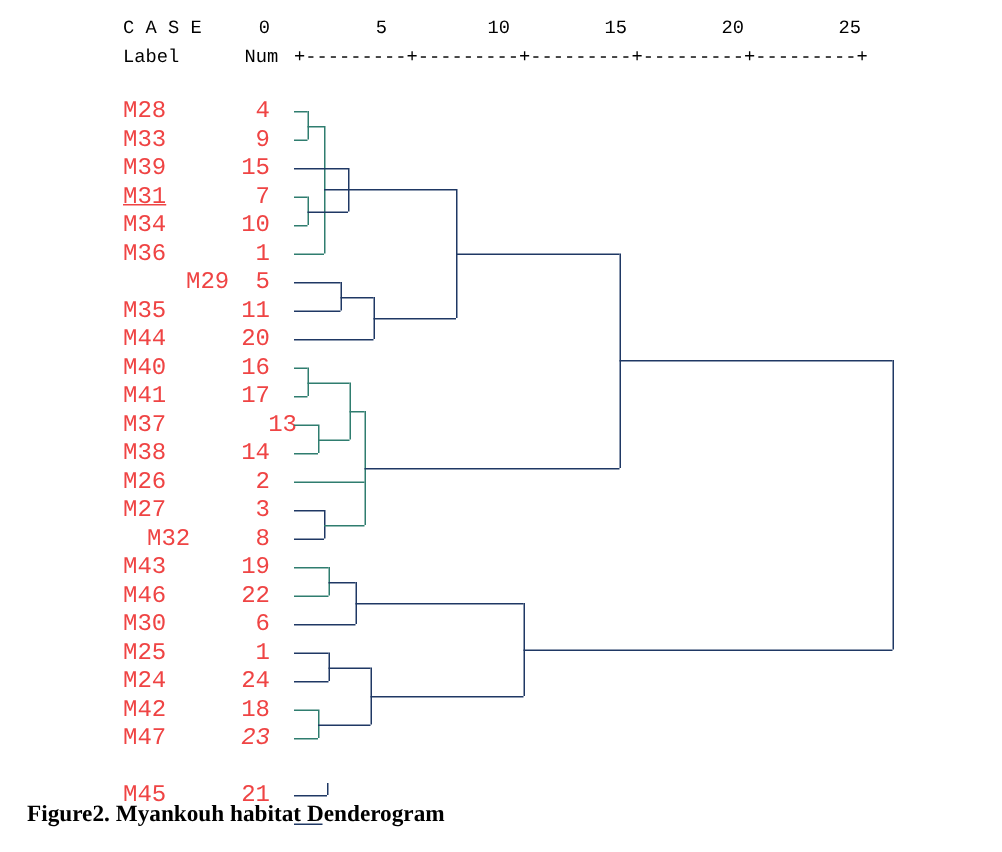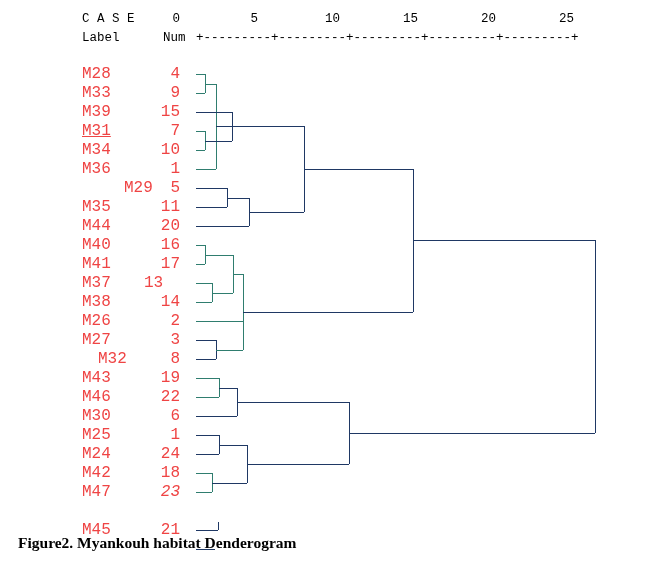--- a/index.html
+++ b/index.html
@@ -134,21 +134,21 @@
       <div class="case-num" style="top: 179px; left: 150px; width: 30px; text-align: right;">5</div>
       <div class="case-label" style="top: 198px;">M35</div>
       <div class="case-num" style="top: 198px; left: 150px; width: 30px; text-align: right;">11</div>
       <div class="case-label" style="top: 217px;">M44</div>
       <div class="case-num" style="top: 217px; left: 150px; width: 30px; text-align: right;">20</div>
       <div class="case-label" style="top: 236px;">M40</div>
       <div class="case-num" style="top: 236px; left: 150px; width: 30px; text-align: right;">16</div>
       <div class="case-label" style="top: 255px;">M41</div>
       <div class="case-num" style="top: 255px; left: 150px; width: 30px; text-align: right;">17</div>
       <div class="case-label" style="top: 274px;">M37</div>
-      <div class="case-num" style="top: 274px; left: 144px; width: 30px; ">13</div>
+      <div class="case-num" style="top: 274px; left: 168px; width: 30px; text-align: right;">13</div>
       <div class="case-label" style="top: 293px;">M38</div>
       <div class="case-num" style="top: 293px; left: 150px; width: 30px; text-align: right;">14</div>
       <div class="case-label" style="top: 312px;">M26</div>
       <div class="case-num" style="top: 312px; left: 150px; width: 30px; text-align: right;">2</div>
       <div class="case-label" style="top: 331px;">M27</div>
       <div class="case-num" style="top: 331px; left: 150px; width: 30px; text-align: right;">3</div>
       <div class="case-label" style="top: 350px; margin-left: 16px;">M32</div>
       <div class="case-num" style="top: 350px; left: 150px; width: 30px; text-align: right;">8</div>
       <div class="case-label" style="top: 369px;">M43</div>
       <div class="case-num" style="top: 369px; left: 150px; width: 30px; text-align: right;">19</div>

